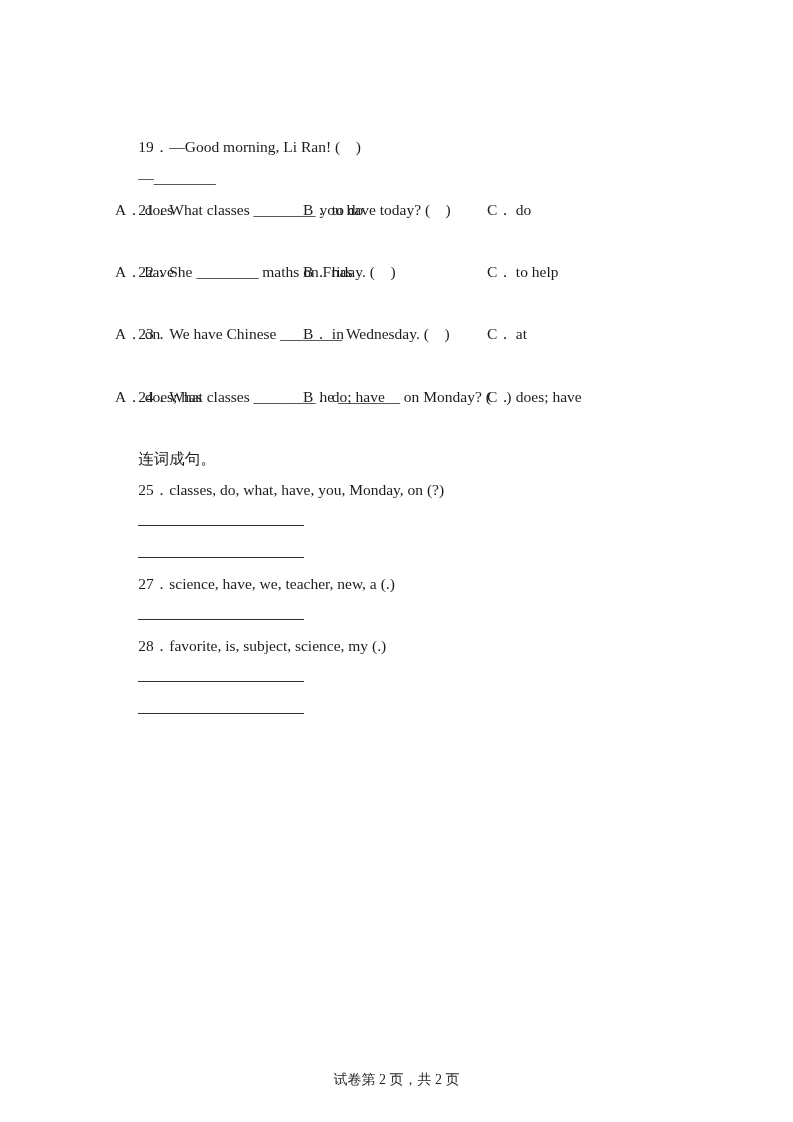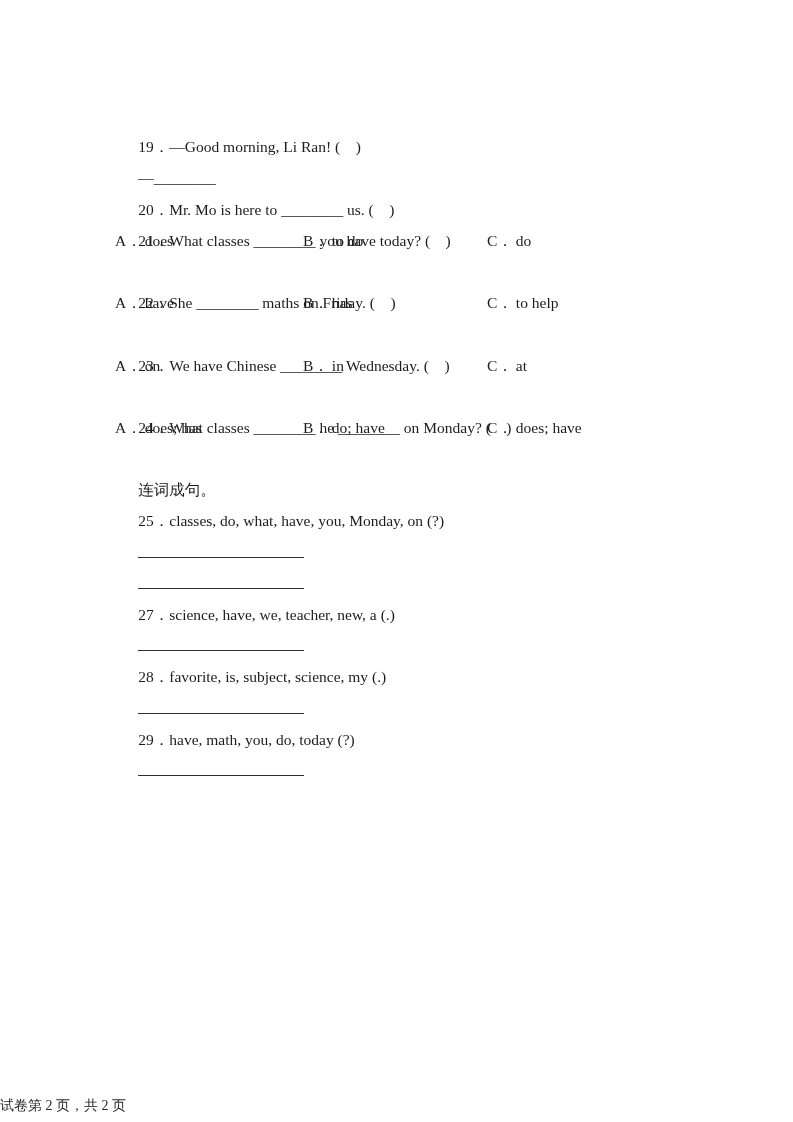--- a/index.html
+++ b/index.html
@@ -31,44 +31,41 @@
   .opt.col-c   { left: 372px; }
   .opt.col-b-wide { left: 275px; }
   .ansline {
     display: inline-block;
     width: 166px;
     height: 18px;
     border-bottom: 1.5px solid #2e2e2e;
   }
   .footer {
     position: absolute;
-    top: 1097px;
+    top: 1071px;
     left: 0;
     width: 100%;
-    text-align: left;
+    text-align: center;
     font-size: 14px;
     color: #262626;
   }
 </style>
 </head>
 <body>
 
 <div class="page">
   <div class="content">
 
     <div class="row">
       <span>19．—Good morning, Li Ran! (　)</span>
     </div>
     <div class="row">
       <span>—________</span>
     </div>
 
-    <div class="row">
-      <span>20．Mr. Mo is here to ________ us. (　)</span>
-    </div>
 
     <div class="row">
       <span>21．What classes ________ you have today? (　)</span>
     </div>
     <div class="row">
       <span class="opt"><span class="opt-label">A．</span><span>does</span></span>
       <span class="opt col-b"><span class="opt-label">B．</span><span>to do</span></span>
       <span class="opt col-c"><span class="opt-label">C．</span><span>do</span></span>
     </div>
 
@@ -122,22 +119,19 @@
     </div>
 
     <div class="row">
       <span>28．favorite, is, subject, science, my (.)</span>
     </div>
     <div class="row">
       <span class="ansline"></span>
     </div>
 
     <div class="row">
-      <span>29．have, math, you, do, today (?)</span>
-    </div>
-    <div class="row">
       <span class="ansline"></span>
     </div>
 
   </div>
 
   <div class="footer">试卷第 2 页，共 2 页</div>
 </div>
 
 </body></html>

